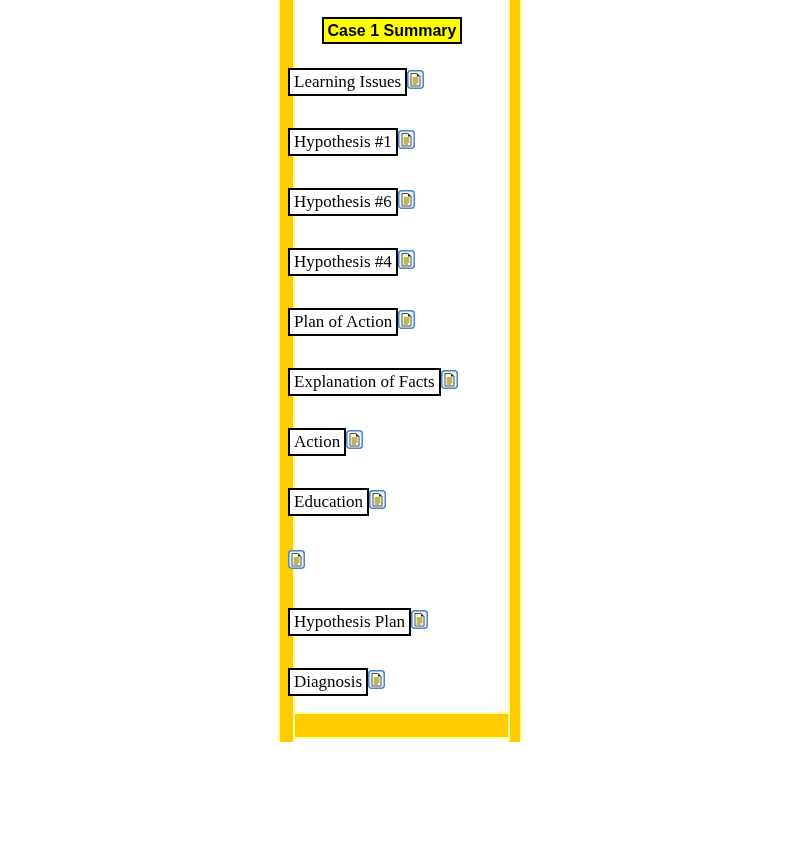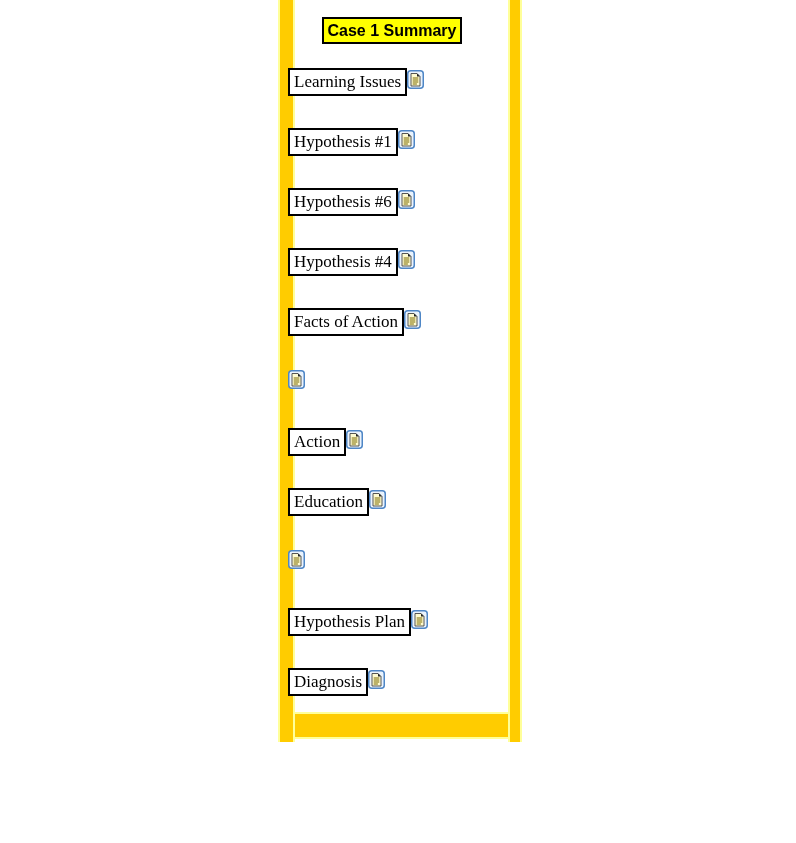--- a/index.html
+++ b/index.html
@@ -150,32 +150,33 @@
         <svg width="17" height="19" viewBox="0 0 17 19" xmlns="http://www.w3.org/2000/svg">
           <rect x="0.75" y="0.75" width="15.5" height="17.5" rx="3" fill="#EAF3FD" stroke="#4E86C6" stroke-width="1.5"></rect>
           <path d="M4 3.5 h6 l3 3 v9.5 h-9 z" fill="#FFFBD0" stroke="#444444" stroke-width="0.9"></path>
           <path d="M10 3.5 v3 h3 z" fill="#222222"></path>
           <path d="M5.7 8 h5.6 M5.7 10 h5.6 M5.7 12 h5.6 M5.7 14 h4.2" stroke="#7A6A00" stroke-width="1.1"></path>
         </svg>
       </a>
     </div>
 
     <div class="item">
-      <a class="item-box">Facts of Action</a>
-      <a class="doc-icon">
-        <svg width="17" height="19" viewBox="0 0 17 19" xmlns="http://www.w3.org/2000/svg">
-          <rect x="0.75" y="0.75" width="15.5" height="17.5" rx="3" fill="#EAF3FD" stroke="#4E86C6" stroke-width="1.5"></rect>
-          <path d="M4 3.5 h6 l3 3 v9.5 h-9 z" fill="#FFFBD0" stroke="#444444" stroke-width="0.9"></path>
-          <path d="M10 3.5 v3 h3 z" fill="#222222"></path>
-          <path d="M5.7 8 h5.6 M5.7 10 h5.6 M5.7 12 h5.6 M5.7 14 h4.2" stroke="#7A6A00" stroke-width="1.1"></path>
-        </svg>
-      </a>
-    </div>
-
-    <div class="item">
+      <a class="item-box">Plan of Action</a>
+      <a class="doc-icon">
+        <svg width="17" height="19" viewBox="0 0 17 19" xmlns="http://www.w3.org/2000/svg">
+          <rect x="0.75" y="0.75" width="15.5" height="17.5" rx="3" fill="#EAF3FD" stroke="#4E86C6" stroke-width="1.5"></rect>
+          <path d="M4 3.5 h6 l3 3 v9.5 h-9 z" fill="#FFFBD0" stroke="#444444" stroke-width="0.9"></path>
+          <path d="M10 3.5 v3 h3 z" fill="#222222"></path>
+          <path d="M5.7 8 h5.6 M5.7 10 h5.6 M5.7 12 h5.6 M5.7 14 h4.2" stroke="#7A6A00" stroke-width="1.1"></path>
+        </svg>
+      </a>
+    </div>
+
+    <div class="item">
+      <a class="item-box">Explanation of Facts</a>
       <a class="doc-icon">
         <svg width="17" height="19" viewBox="0 0 17 19" xmlns="http://www.w3.org/2000/svg">
           <rect x="0.75" y="0.75" width="15.5" height="17.5" rx="3" fill="#EAF3FD" stroke="#4E86C6" stroke-width="1.5"></rect>
           <path d="M4 3.5 h6 l3 3 v9.5 h-9 z" fill="#FFFBD0" stroke="#444444" stroke-width="0.9"></path>
           <path d="M10 3.5 v3 h3 z" fill="#222222"></path>
           <path d="M5.7 8 h5.6 M5.7 10 h5.6 M5.7 12 h5.6 M5.7 14 h4.2" stroke="#7A6A00" stroke-width="1.1"></path>
         </svg>
       </a>
     </div>
 

